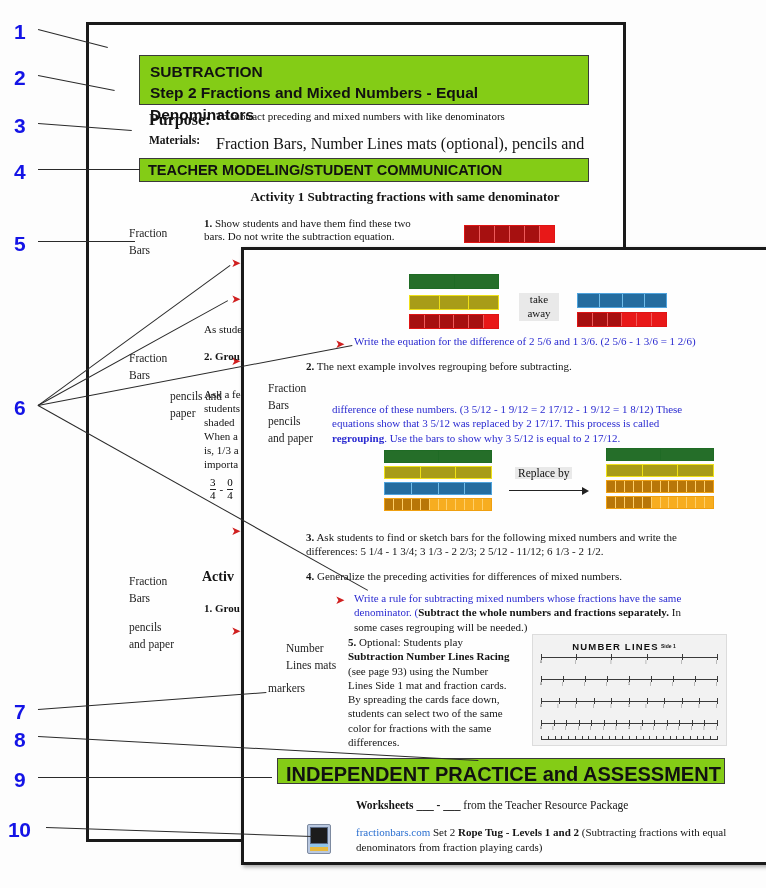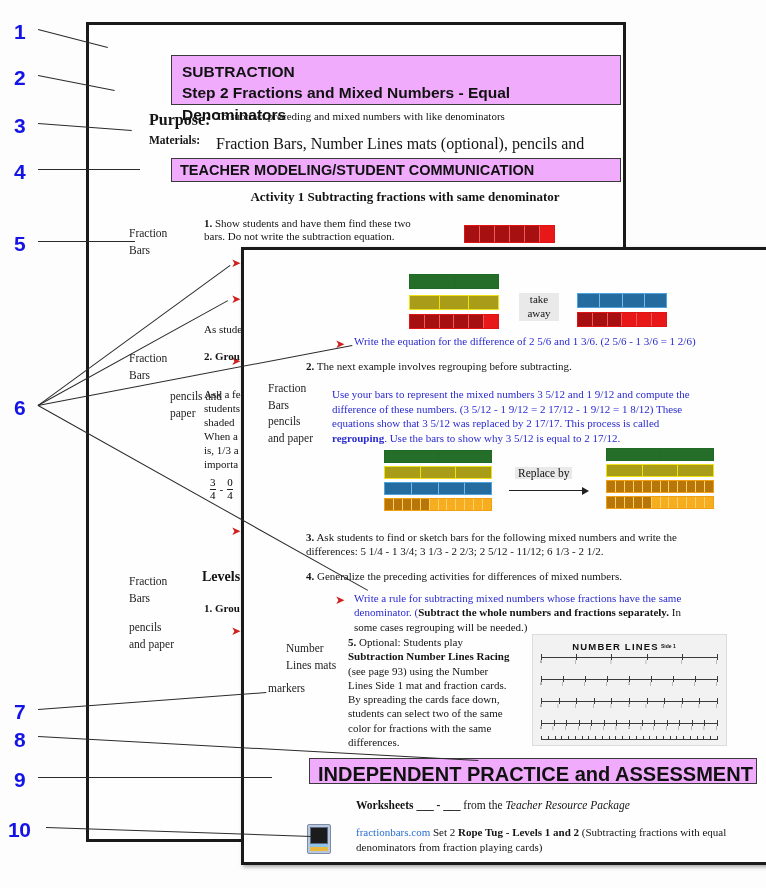--- a/index.html
+++ b/index.html
@@ -16,31 +16,30 @@
 
   
   .page{position:absolute;background:#fefefe;border:3px solid #1a1a1a;box-sizing:border-box;}
   #page-back{left:86px;top:22px;width:540px;height:820px;}
   #page-front{left:241px;top:247px;width:563px;height:618px;box-shadow:2px 2px 4px rgba(0,0,0,.35);}
 
   .pg-inner{position:absolute;inset:0;overflow:hidden;}
 
   
   .banner{
-    position:absolute;background:#f0abfc;border:1.5px solid #3a3a3a;
+    position:absolute;background:#84cc16;border:1.5px solid #3a3a3a;
     font-family:"Liberation Sans",sans-serif;font-weight:bold;color:#111;
     box-sizing:border-box;
-    margin-left:32px;
   }
   .banner .bl{display:block;}
 
   
   .t{position:absolute;color:#141414;line-height:1.22;}
   .b{font-weight:bold;}
-  .i{font-style:italic;}
+  .i{}
   .blue{color:#2a2ad0;}
   .lnk{color:#2a6fd0;}
   .mat{position:absolute;color:#1d1d1d;font-size:11.5px;line-height:1.45;}
   .arrow{position:absolute;color:#d02020;font-size:12px;line-height:1;}
 
   
   .barwrap{position:absolute;display:flex;box-sizing:border-box;}
   .barwrap .seg{flex:1 1 0;box-sizing:border-box;}
 
   .bar-green{border:1.5px solid #1f6b25;background:#2f8a34;}
@@ -176,21 +175,21 @@
           <span class="num">3</span>
           <span class="den">4</span>
         </span>
         <span class="op">-</span>
         <span class="fr">
           <span class="num">0</span>
           <span class="den">4</span>
         </span>
       </div>
 
-      <div class="t b" style="left:113px;top:543px;font-size:14px;">Levels</div>
+      <div class="t b" style="left:113px;top:543px;font-size:14px;">Activ</div>
       <div class="t b" style="left:115px;top:577px;font-size:11px;">1. Grou</div>
 
     </div>
   </div>
 
   <div class="page" id="page-front">
     <div class="pg-inner">
 
       <div class="barwrap bar-green" style="left:165px;top:24px;width:90px;height:15px;">
         <div class="seg sh"></div>
@@ -232,21 +231,21 @@
 
       <div class="arrow" style="left:91px;top:88px;">➤</div>
       <div class="t blue" style="left:110px;top:85px;width:400px;font-size:11px;">Write the equation for the difference of 2 5/6 and 1 3/6. (2 5/6 - 1 3/6 = 1 2/6)</div>
 
       <div class="t" style="left:62px;top:110px;width:420px;font-size:11px;">
         <span class="b">2.</span>
         <span>The next example involves regrouping before subtracting.</span>
       </div>
 
       <div class="t blue" style="left:88px;top:137px;width:400px;font-size:11px;line-height:1.33;">
-        <span>Use your bars to represent the mixed numbers 3 5/12 and 1 9/12 and compute the</span><br>
+        <br>
         <span>difference of these numbers. (3 5/12 - 1 9/12 = 2 17/12 - 1 9/12 = 1 8/12) These</span><br>
         <span>equations show that 3 5/12 was replaced by 2 17/17. This process is called</span><br>
         <span class="b">regrouping</span><span>. Use the bars to show why 3 5/12 is equal to 2 17/12.</span>
       </div>
 
       <div class="barwrap bar-green" style="left:140px;top:200px;width:108px;height:13px;">
         <div class="seg sh"></div>
           <div class="seg sh" style="border-right:none;"></div>
       </div>
       <div class="barwrap bar-yellow" style="left:140px;top:216px;width:108px;height:13px;">

